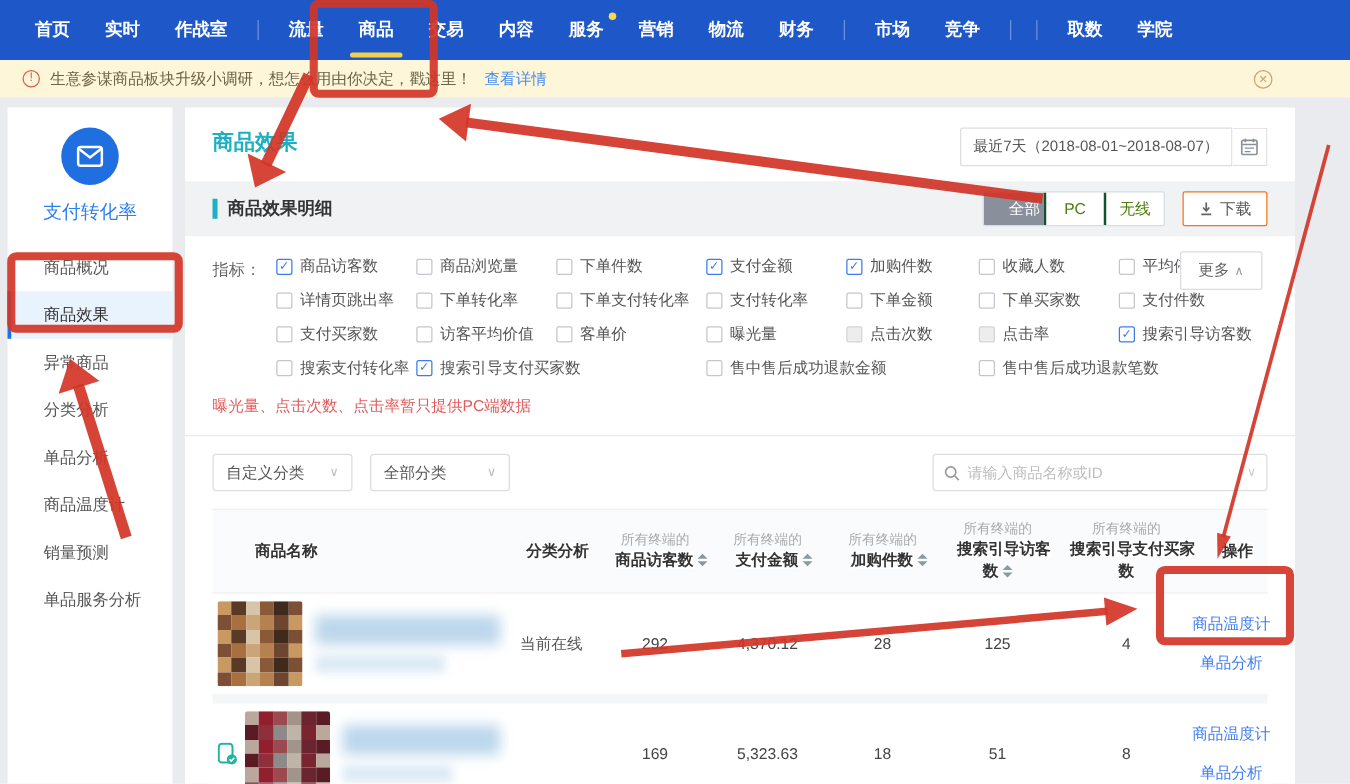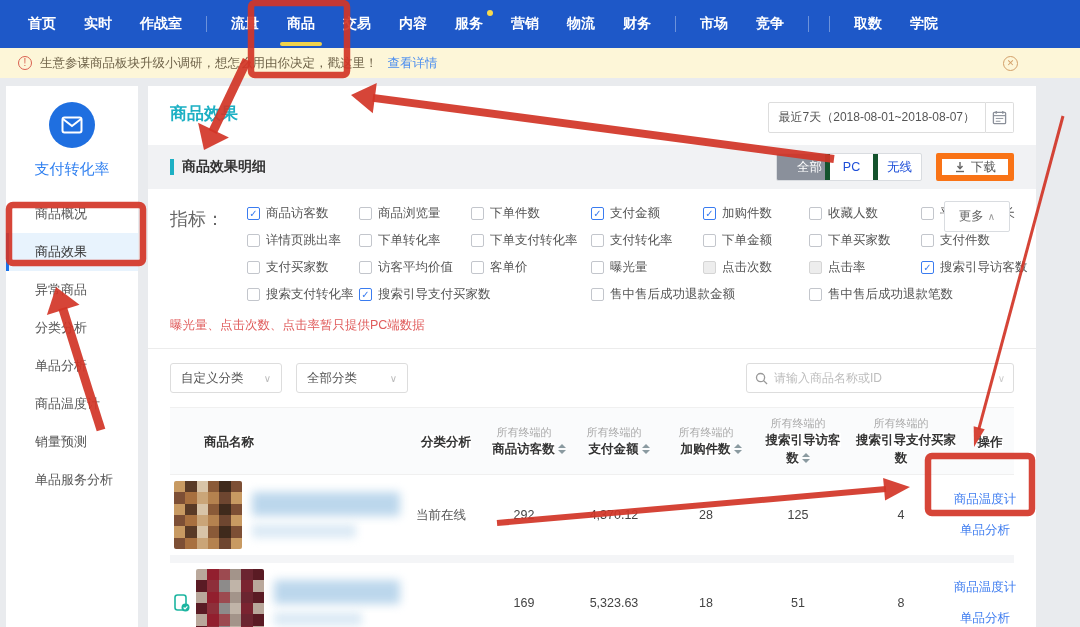--- a/index.html
+++ b/index.html
@@ -39,29 +39,29 @@
   .date-ctl { display:flex; }
   .date-range { border:1px solid #ddd; border-radius:2px 0 0 2px; font-size:12px; color:#555; padding:6px 10px; background:#fff; cursor:pointer; }
   .date-cal { border:1px solid #ddd; border-left:none; border-radius:0 2px 2px 0; width:28px; display:flex; align-items:center; justify-content:center; cursor:pointer; background:#fff; }
 
   
   .section-bar { background:#f1f2f4; height:44px; display:flex; align-items:center; padding:0 22px; }
   .sec-mark { width:4px; height:16px; background:#1db0c4; margin-right:8px; }
   .section-title { font-size:14px; font-weight:bold; color:#333; }
   .sec-right { margin-left:auto; display:flex; align-items:center; }
   .seg { display:flex; border:1px solid #d9dce0; border-radius:2px; overflow:hidden; background:#fff; }
-  .seg-tab { min-width:48px; height:26px; display:flex; align-items:center; justify-content:center; font-size:12.5px; color:#1d4ed8; border-left:5px solid #14532d; cursor:pointer; }
+  .seg-tab { min-width:48px; height:26px; display:flex; align-items:center; justify-content:center; font-size:12.5px; color:#4d7c0f; border-left:2px solid #14532d; cursor:pointer; }
   .seg-tab:first-child { border-left:none; }
   .seg-tab.active { background:#8a909b; color:#fff;padding-left:17px; }
-  .dl-btn { margin-left:14px; height:28px; border:6px solid #f97316; border-radius:2px; background:#fff; display:flex; align-items:center; padding:0 12px; font-size:12.5px; color:#555; cursor:pointer; }
+  .dl-btn { margin-left:14px; height:28px; border:1px solid #f97316; border-radius:2px; background:#fff; display:flex; align-items:center; padding:0 12px; font-size:12.5px; color:#555; cursor:pointer; }
   .dl-btn svg { margin-right:5px; }
 
   
   .indicators { display:flex; padding:16px 22px 4px; position:relative; }
-  .ind-label { font-size:18px; color:#666; margin-right:23px; padding-top:2px; flex:0 0 auto; }
+  .ind-label { font-size:13px; color:#666; margin-right:12px; padding-top:2px; flex:0 0 auto; }
   .ind-grid { display:grid; grid-template-columns:112px 112px 120px 112px 106px 112px 142px; row-gap:10px; }
   .ind-item { display:flex; align-items:center; font-size:12.5px; color:#555; white-space:nowrap; cursor:pointer; }
   .cb { width:13px; height:13px; border:1px solid #c3c6cc; border-radius:2px; margin-right:6px; background:#fff; font-size:10px; line-height:11px; text-align:center; color:transparent; flex:0 0 auto; }
   .cb.checked { border-color:#3a7cf0; color:#3a7cf0; }
   .cb.disabled { background:#ededed; border-color:#d5d5d5; }
   .more-btn { position:absolute; right:26px; top:12px; border:1px solid #d9dce0; border-radius:2px; background:#fff; font-size:12.5px; color:#666; padding:6px 14px; cursor:pointer; }
   .more-btn .caret { color:#999; font-size:10px; margin-left:4px; }
   .pc-note { color:#e05c5c; font-size:12.5px; padding:10px 22px 14px; }
   .hr { border-top:1px solid #ececec; margin:0 0; }
 

